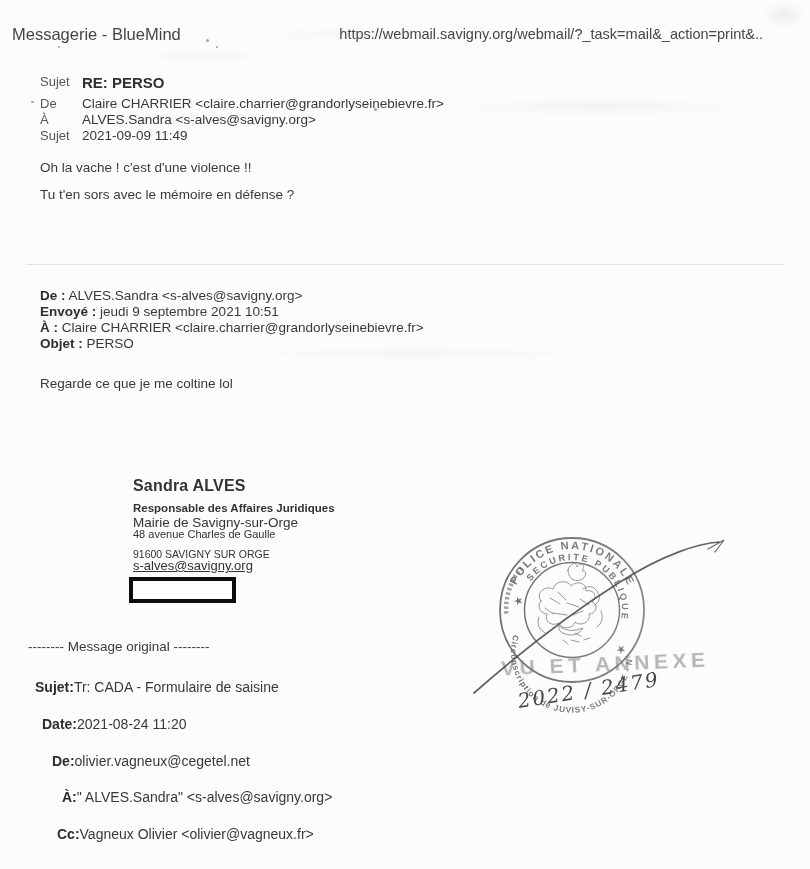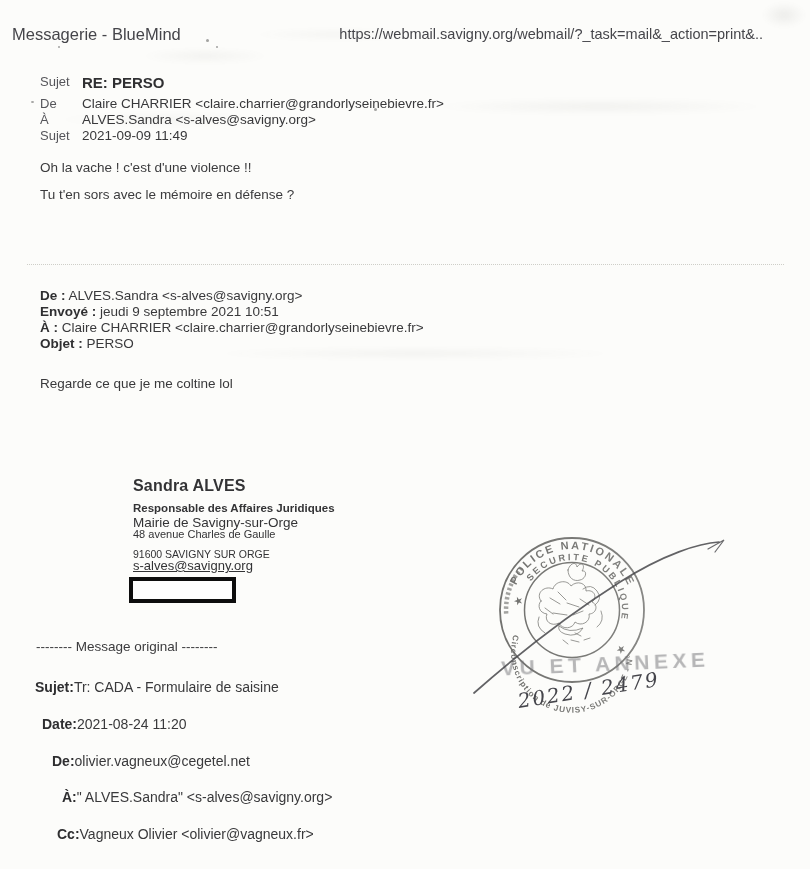--- a/index.html
+++ b/index.html
@@ -27,21 +27,21 @@
   
   .sig{left:133px;white-space:nowrap;color:#333335;}
   #sig-name{top:477px;font-size:16px;font-weight:bold;letter-spacing:.2px;}
   #sig-title{top:502px;font-size:11.5px;font-weight:bold;}
   #sig-org{top:515px;font-size:13.5px;}
   #sig-addr1{top:528px;font-size:11px;}
   #sig-addr2{top:548px;font-size:10.5px;}
   #sig-mail{top:558px;font-size:13px;text-decoration:underline;color:#333335;}
   #redaction-box{left:129px;top:577px;width:99px;height:18px;border:4px solid #0d0d0d;background:#fefefe;}
   
-  #msg-sep{left:36px;top:639px;font-size:13.5px;color:#3b3b3d;}
+  #msg-sep{left:28px;top:639px;font-size:13.5px;color:#3b3b3d;}
   .oline{font-size:14px;color:#39393b;white-space:nowrap;}
   .olabel{font-weight:bold;color:#2e2e30;}
   
   #stamp{left:455px;top:513px;z-index:3;}
   .stampline{fill:none;stroke:#5d5d5a;}
   .stamptext{font-family:"Liberation Sans",sans-serif;font-weight:bold;}
   .emblem path{fill:none;stroke:#5d5d5a;stroke-width:.9;stroke-linecap:round;opacity:.85;}
   #vu-annexe{left:501px;top:652px;z-index:3;font-size:21px;font-weight:bold;
     letter-spacing:4.5px;color:#77777b;opacity:.52;transform:rotate(-2.5deg);
     filter:blur(.4px);white-space:nowrap;}

